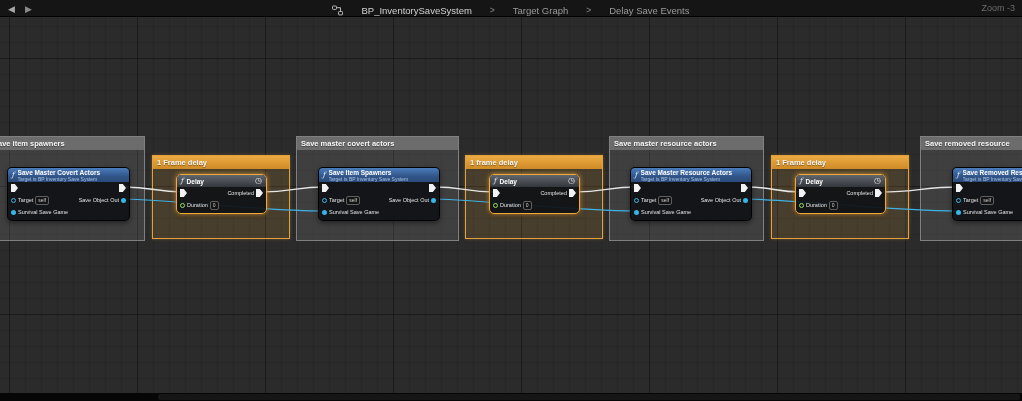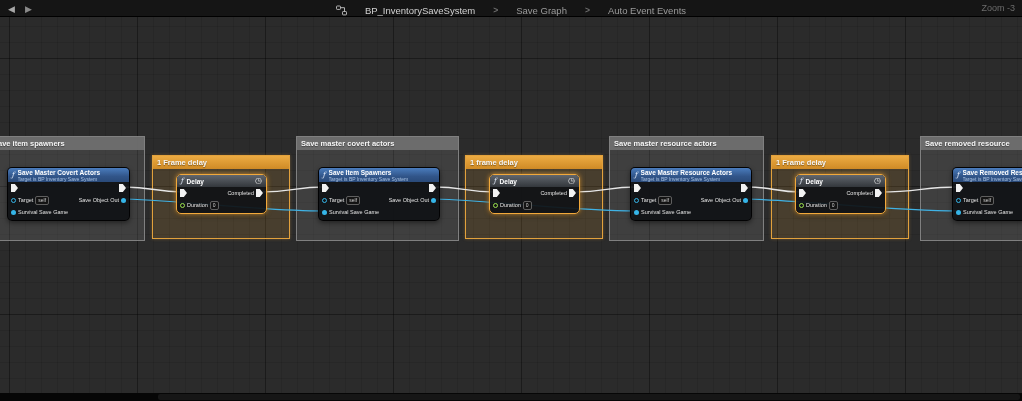--- a/index.html
+++ b/index.html
@@ -85,23 +85,23 @@
       <span class="nav-arrow fwd">▶</span>
     </div>
     <div class="breadcrumb">
       <svg class="bp-ico" viewBox="0 0 11 11">
         <rect x="0.5" y="1" width="4" height="3.4" rx="0.7" fill="none" stroke="#b5b5b5" stroke-width="1"></rect>
         <rect x="6.5" y="6.5" width="4" height="3.4" rx="0.7" fill="none" stroke="#b5b5b5" stroke-width="1"></rect>
         <path d="M4.5 2.7 H8.5 V6.5" fill="none" stroke="#b5b5b5" stroke-width="1"></path>
       </svg>
       <span class="crumb-asset">BP_InventorySaveSystem</span>
       <span class="crumb-sep">&gt;</span>
-      <span>Save Graph</span>
+      <span>Target Graph</span>
       <span class="crumb-sep">&gt;</span>
-      <span>Auto Event Events</span>
+      <span>Delay Save Events</span>
     </div>
     <span class="zoom">Zoom -3</span>
   </div>
 
   <div class="canvas">
 
     <div class="comment gray" style="left:-12px;top:119px;width:157px;height:105px">
       <div class="comment-title">Save item spawners</div>
     </div>
     <div class="comment orange" style="left:152px;top:138px;width:138px;height:84px">

